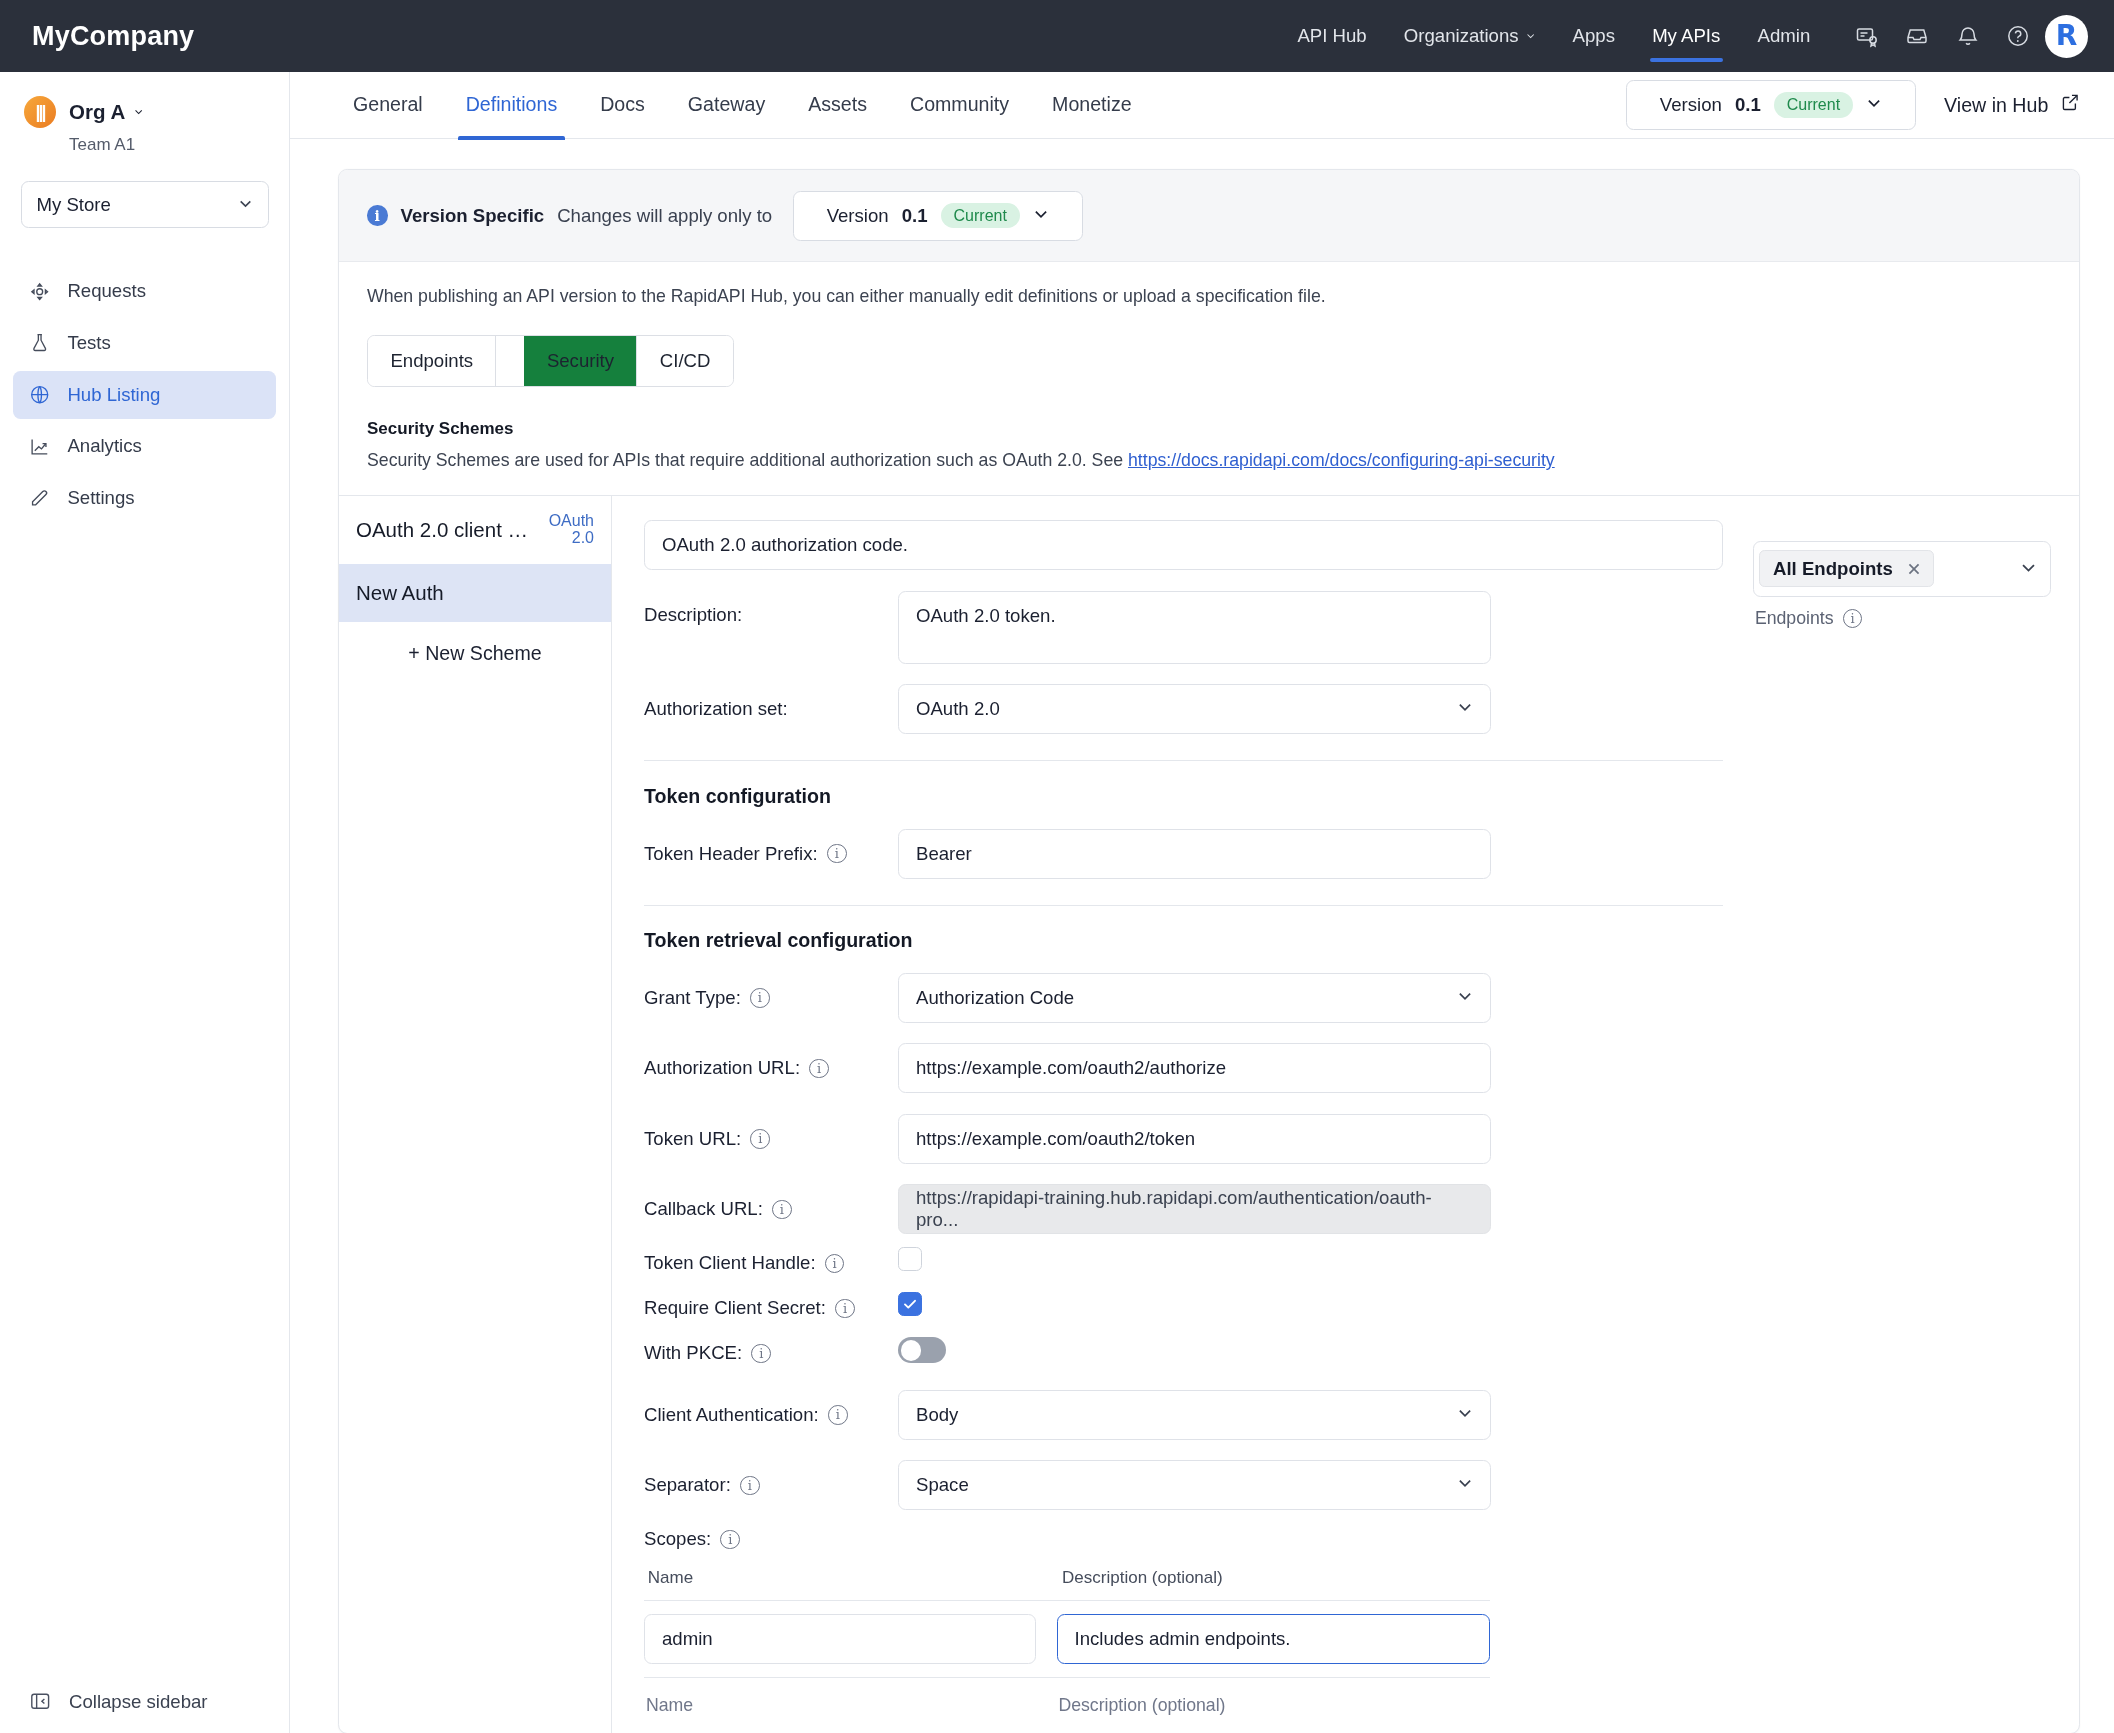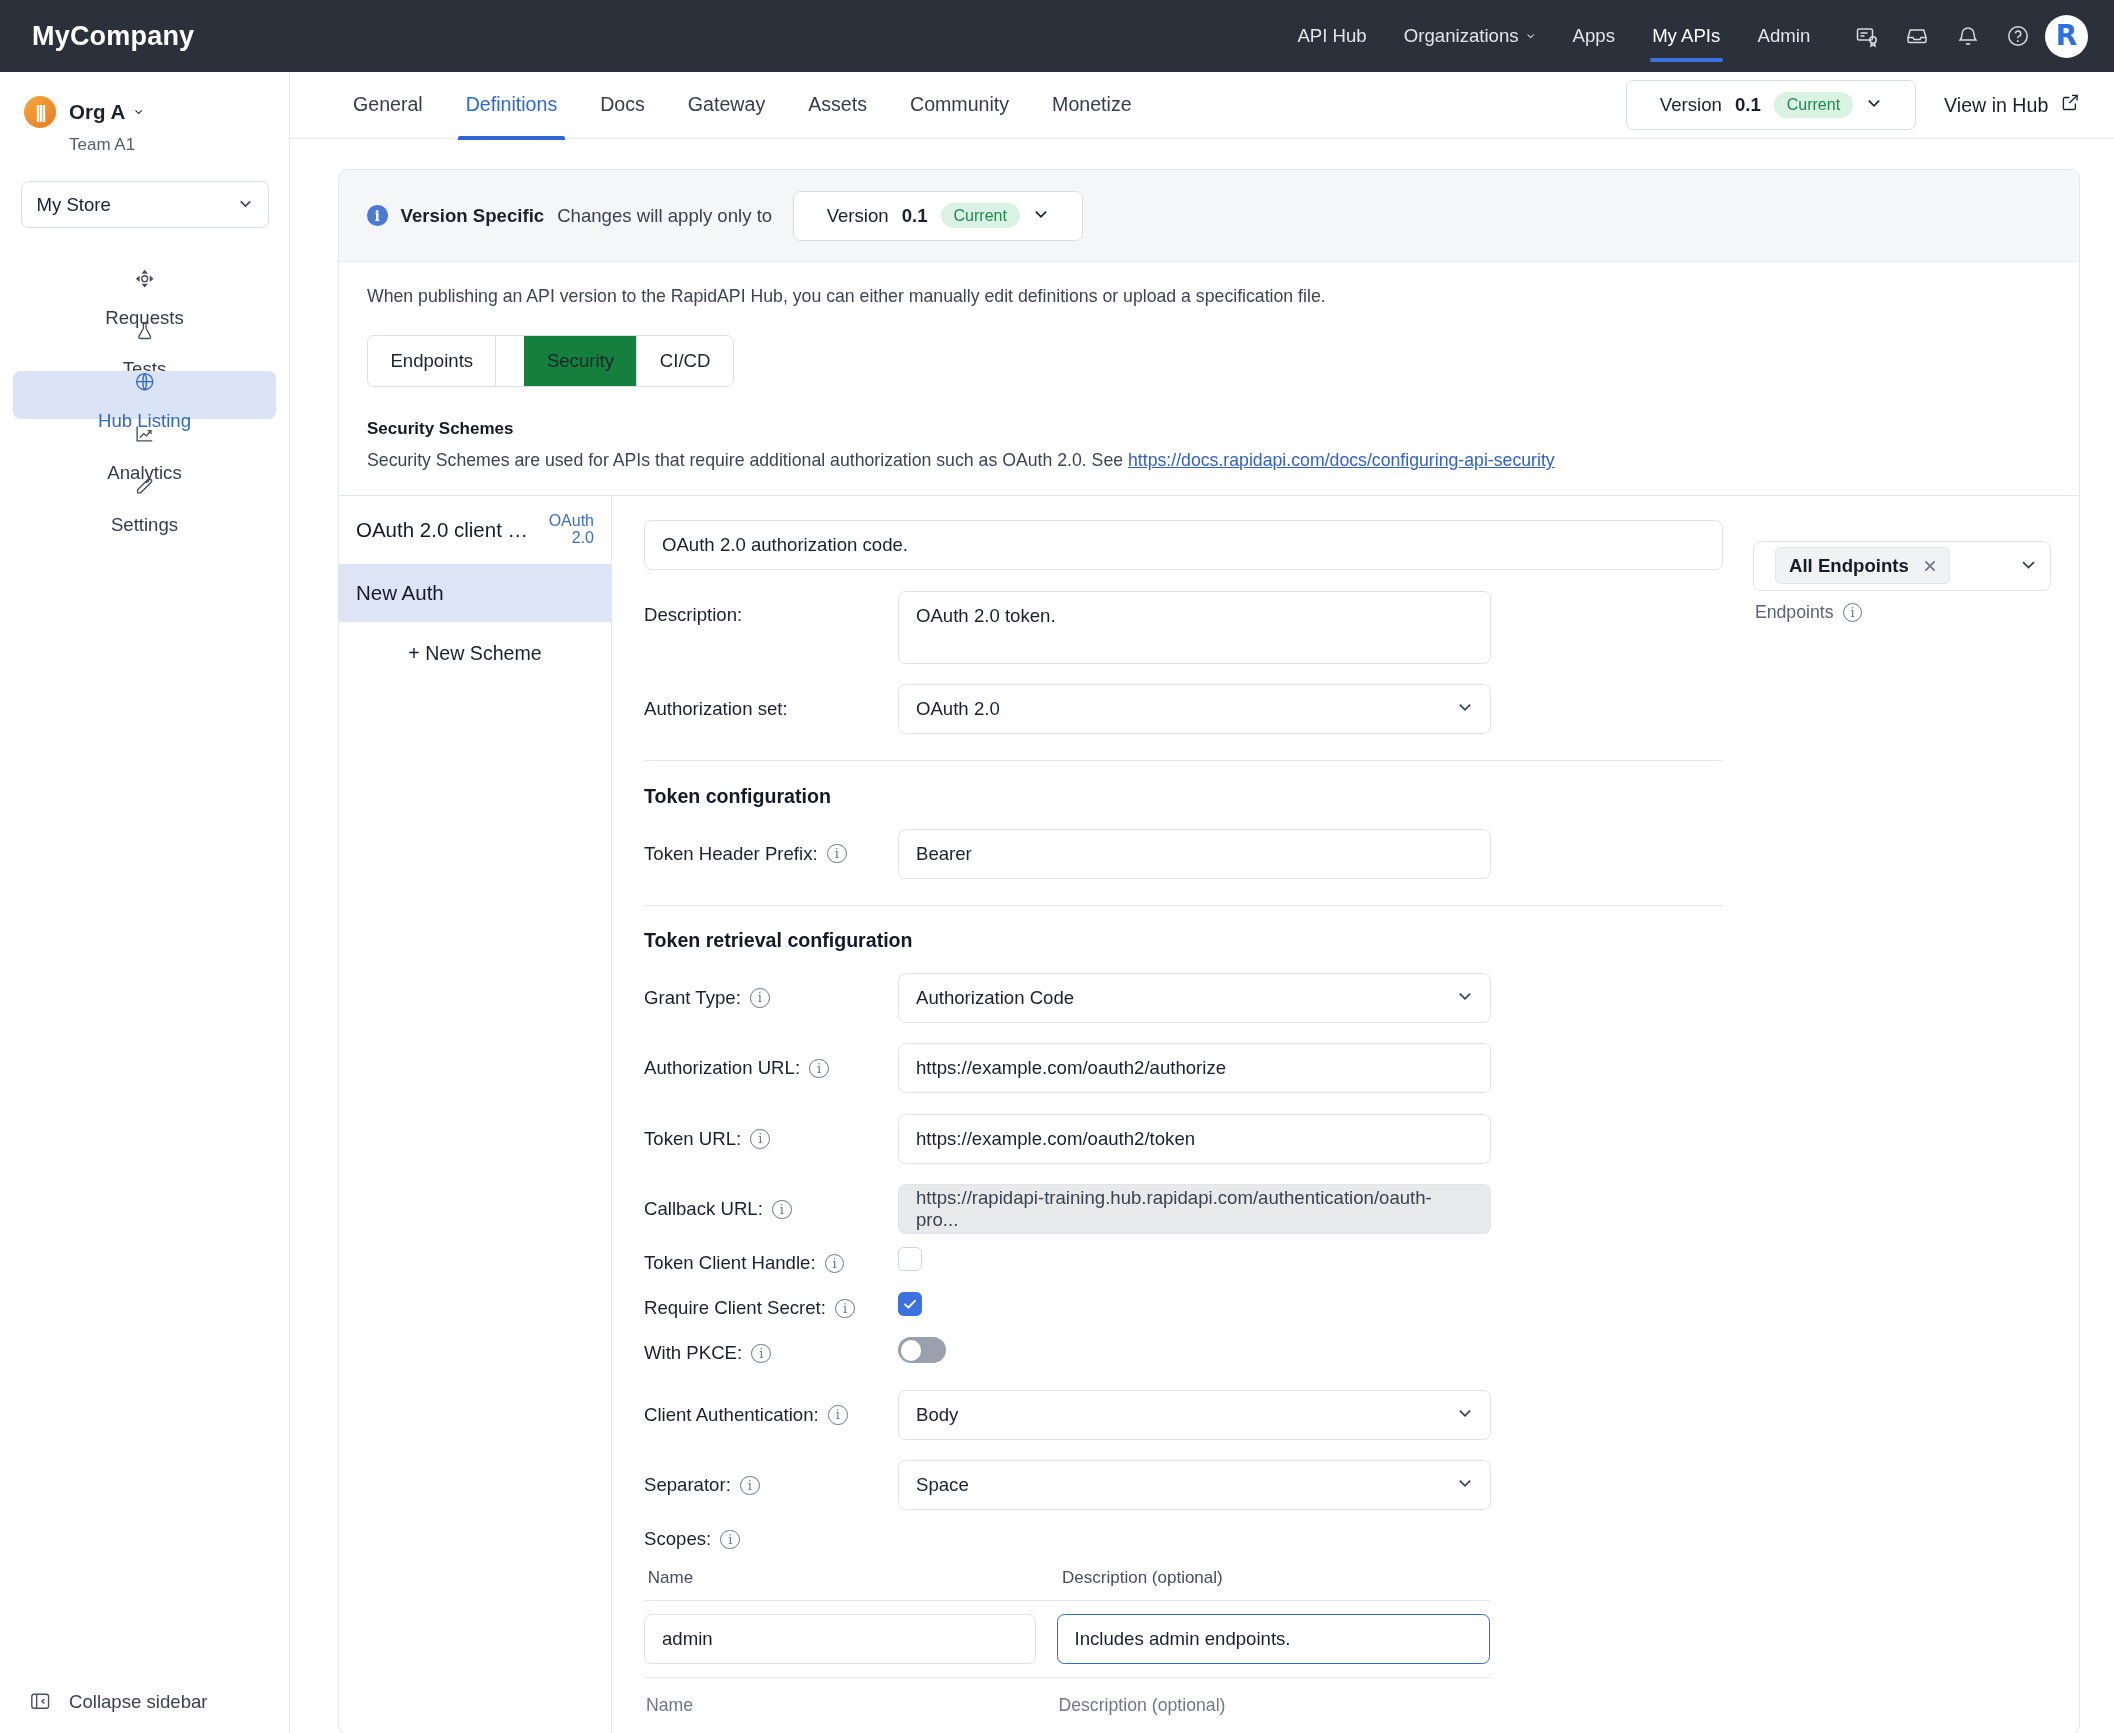--- a/index.html
+++ b/index.html
@@ -67,21 +67,21 @@
     border: 0.9px solid #d8dce3; border-radius: 7.5px;
     display: flex; align-items: center; padding: 0 15px;
     font-size: 18.6px; color: #1b2030;
   }
   .store-select .sp { margin-left: auto; color: #3c4352; }
 
   .nav { margin-top: 39px; padding: 0 13px; display: flex; flex-direction: column; gap: 3.7px; }
   .nav-item {
     display: flex; align-items: center; gap: 17px;
     height: 48px; padding: 0 15px; border-radius: 7.5px;
-    font-size: 18.6px; color: #343b4a; flex-direction: column;
+    font-size: 18.6px; color: #343b4a;
   }
   .nav-item .ic { width: 22.4px; height: 22.4px; flex: none; display:flex; align-items:center; justify-content:center; color:#454c5b;}
   .nav-item.active { background: #dbe3f7; color: #2f66d4; font-weight: 400; }
   .nav-item.active .ic { color: #2f66d4; }
 
   .collapse {
     position: absolute; left: 0; right: 0; bottom: 20.5px;
     display: flex; align-items: center; gap: 17px;
     padding: 0 28px; font-size: 18.6px; color: #3b4251;
   }
@@ -211,22 +211,22 @@
   .scope-head { display: flex; gap: 20.5px; font-size: 17px; color: #464d5c; padding: 0 0 11.2px 1.9px; }
   .scope-head .c1 { width: 392px; flex: none; padding-left: 1.9px; }
   .scope-head .c2 { flex: 1; padding-left: 3.7px; }
   .scope-row { display: flex; gap: 20.5px; align-items: center; border-top: 0.9px solid #e4e7ec; padding: 13px 0; }
   .scope-row .c1 { width: 392px; flex: none; }
   .scope-row .c2 { flex: 1; min-width: 0; }
   .scope-row.empty { padding: 17px 0 0 0; }
   .scope-row.empty .c1, .scope-row.empty .c2 { font-size: 17.7px; color: #70778a; padding-bottom: 17px; padding-left: 1.9px;}
 
   .chipsel {
-    height: 50px; border: 0.9px solid #dfe2e8; border-radius: 7.5px; background: #fff;
-    display: flex; align-items: center; padding: 0 13px 0 21px; position: relative;
+    height: 56px; border: 0.9px solid #dfe2e8; border-radius: 7.5px; background: #fff;
+    display: flex; align-items: center; padding: 0 13px 0 5px; position: relative;
   }
   .chip {
     background: #f1f2f4; border: 0.9px solid #e2e4e8; border-radius: 5.6px;
     height: 37px; display: flex; align-items: center; gap: 13px;
     padding: 0 11.2px 0 13px; font-size: 18.6px; font-weight: 700; color: #161b28;
   }
   .chipsel .ch { margin-left: auto; color: #39404f; }
   .aside-cap { display: flex; align-items: center; gap: 9.3px; font-size: 17.7px; color: #5b6273; margin-top: 11.2px; padding-left: 1.9px; }
 </style>
 </head>

